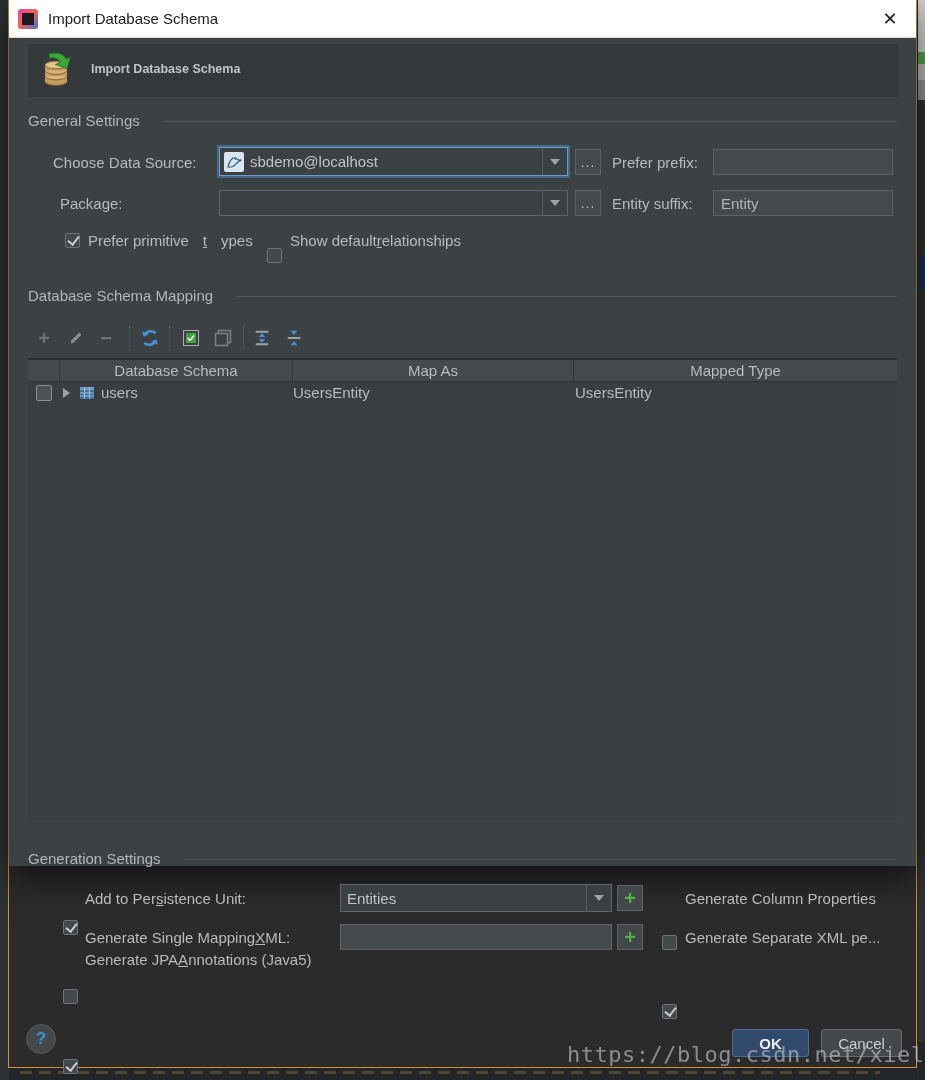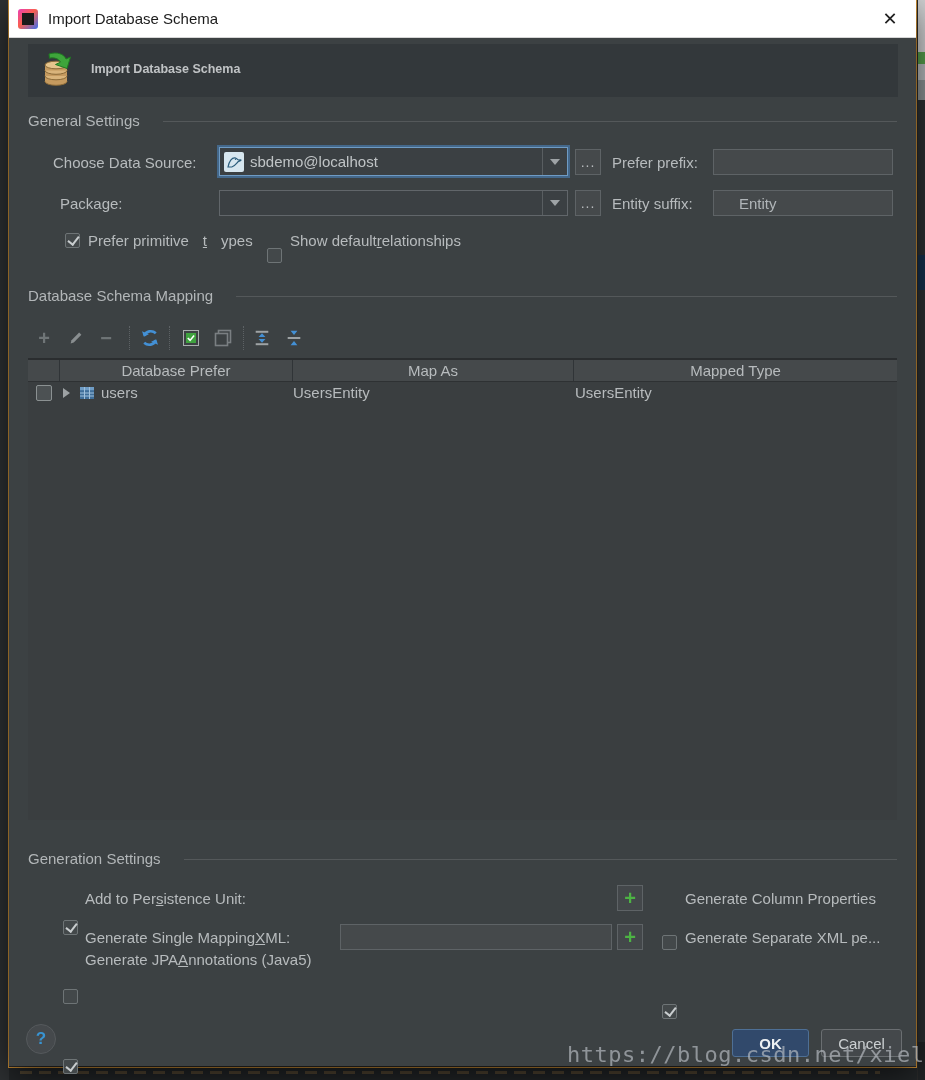--- a/index.html
+++ b/index.html
@@ -9,21 +9,21 @@
 
   
   .bg-left{left:0;top:0;width:9px;height:1080px;background:#2e3133;}
   .bg-bottom{left:9px;top:1067px;width:908px;height:13px;background:#232628;}
   .bg-bottom-blur{left:20px;top:1071px;width:860px;height:3px;
      background:repeating-linear-gradient(90deg,rgba(170,130,70,.35) 0 12px,transparent 12px 19px);}
   .bg-right{left:918px;width:7px;}
   .capture-border{left:8px;top:-2px;width:909px;height:1070px;border:1px solid #cf9137;z-index:1;}
 
   
-  .dialog{left:9px;top:0;width:907px;height:1066px;background:#3c4143;z-index:2;
+  .dialog{left:9px;top:0;width:907px;height:866px;background:#3c4143;z-index:2;
           box-shadow:0 10px 34px rgba(0,0,0,.65);}
 
   .titlebar{left:0;top:0;width:907px;height:38px;background:#ffffff;display:flex;align-items:center;
             border-bottom:1px solid #d6d6d6;}
   .app-icon{width:20px;height:20px;margin-left:9px;border-radius:3px;
             background:linear-gradient(135deg,#e940b5 0%,#fa5f4e 45%,#3a6ff0 100%);position:relative;}
   .app-icon::after{content:"";position:absolute;left:4px;top:4px;right:4px;bottom:4px;background:#1b1b1b;}
   .win-title{margin-left:10px;font-size:15px;color:#1b1b1b;}
   .close-btn{position:absolute;right:12px;top:5px;width:28px;height:28px;display:flex;align-items:center;
              justify-content:center;font-size:18px;color:#1f1f1f;cursor:pointer;}
@@ -42,21 +42,21 @@
   .combo{background:#3b4043;border:1px solid #61666a;display:flex;align-items:center;}
   .combo.focused{border:1px solid #6f9bc4;box-shadow:0 0 0 2px rgba(74,136,199,.55);text-align:right;}
   .combo-text{font-size:15px;color:#c0c4c6;margin-left:6px;overflow:hidden;white-space:nowrap;}
   .arrow-zone{margin-left:auto;width:24px;align-self:stretch;border-left:1px solid #595e61;
               display:flex;align-items:center;justify-content:center;}
   .tri-down{width:0;height:0;border-left:5px solid transparent;border-right:5px solid transparent;
             border-top:6px solid #9ea3a6;}
   .mysql-ic{width:20px;height:20px;margin-left:4px;flex:0 0 auto;}
 
   .tfield{background:#45494b;border:1px solid #5e6366;color:#b0b5b8;font-size:15px;
-          font-family:"Liberation Sans",sans-serif;padding:0 25px;outline:none;}
+          font-family:"Liberation Sans",sans-serif;padding:0 7px;outline:none;}
   .dots-btn{width:26px;height:26px;background:#45494b;border:1px solid #5e6366;color:#b7bbbd;
             display:flex;align-items:center;justify-content:center;font-size:14px;letter-spacing:1px;cursor:pointer;}
 
   .cb{width:15px;height:15px;background:#43484a;border:1px solid #6e7476;border-radius:2px;position:relative;cursor:pointer;}
   .cb.checked::after{content:"";position:absolute;left:4px;top:0;width:5px;height:9px;
       border-right:2px solid #c9cdcf;border-bottom:2px solid #c9cdcf;transform:rotate(38deg);}
   .mn{text-decoration:underline;}
 
   .tb-ic{width:20px;height:20px;display:flex;align-items:center;justify-content:center;cursor:pointer;}
   .tb-sep{width:1px;height:24px;border-left:1px dotted #5d6265;}
@@ -241,21 +241,21 @@
       <svg width="18" height="18" viewBox="0 0 20 20">
         <rect x="3" y="8.9" width="14" height="2.2" fill="#9ea3a5"></rect>
         <path d="M6.2 2 h7.6 l-3.8 4.6 z" fill="#4390d5"></path>
         <path d="M6.2 18 h7.6 l-3.8 -4.6 z" fill="#4390d5"></path>
       </svg>
     </div>
 
     <div class="abs dstable">
       <div class="thead">
         <div class="th" style="width:31px;"></div>
-        <div class="th" style="width:232px;">Database Prefer</div>
+        <div class="th" style="width:232px;">Database Schema</div>
         <div class="th" style="width:280px;">Map As</div>
         <div class="th" style="flex:1;">Mapped Type</div>
       </div>
       <div class="trow">
         <div class="tcell" style="width:31px;justify-content:center;">
           <span class="cb" style="width:14px;height:14px;background:#4c5153;border-color:#8b9192;"></span>
         </div>
         <div class="tcell" style="width:232px;">
           <span class="row-tri"></span>
           <span style="margin-left:9px;display:flex;">
@@ -286,20 +286,26 @@
       <span>Generation Settings</span>
       <div class="rule"></div>
     </div>
 
     <div class="abs cb checked" style="left:54px;top:890px;"></div>
     <div class="abs lbl" style="left:76px;top:884px;height:28px;">
       <span>Add to Per</span>
         <span class="mn">s</span>
         <span>istence Unit:</span>
     </div>
+    <div class="abs combo" style="left:331px;top:884px;width:272px;height:28px;">
+      <span class="combo-text">Entities</span>
+      <span class="arrow-zone">
+        <span class="tri-down"></span>
+      </span>
+    </div>
     <div class="abs plus-btn" style="left:608px;top:885px;">+</div>
     <div class="abs cb" style="left:653px;top:890px;"></div>
     <div class="abs lbl" style="left:676px;top:884px;height:28px;">Generate Column Properties</div>
 
     <div class="abs cb" style="left:54px;top:929px;"></div>
     <div class="abs lbl" style="left:76px;top:923px;height:28px;">
       <span>Generate Single Mapping </span>
         <span class="mn">X</span>
         <span>ML:</span>
     </div>

